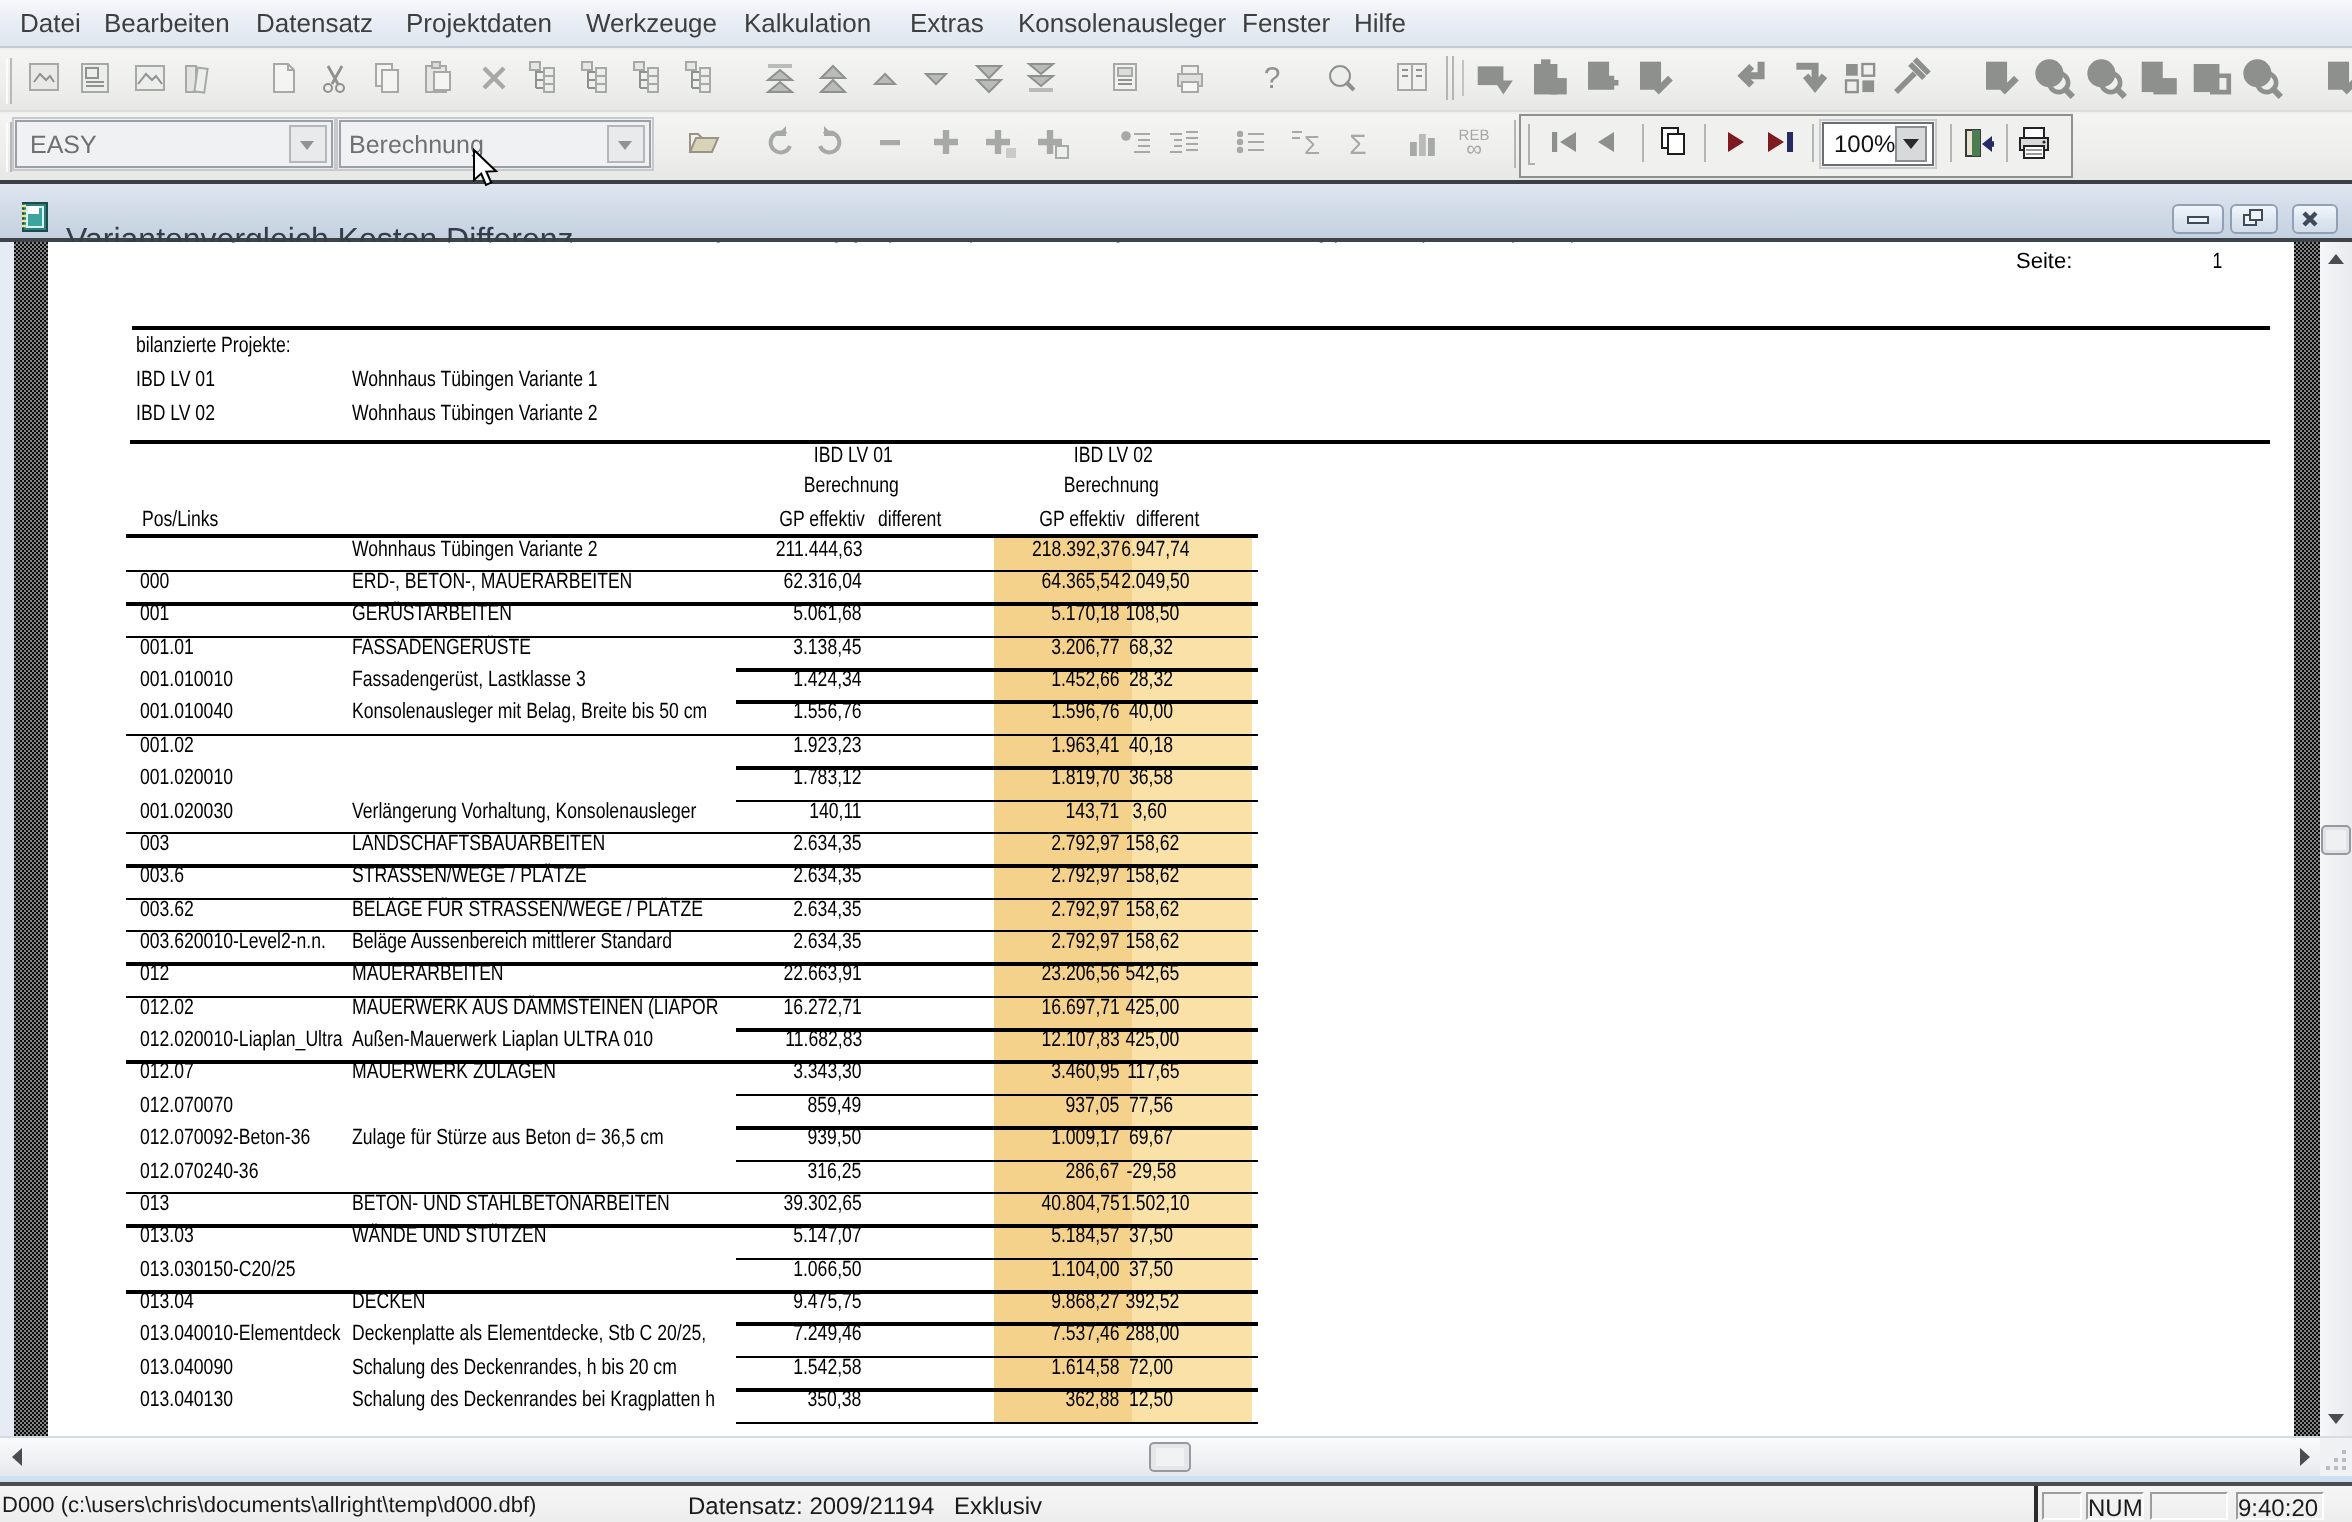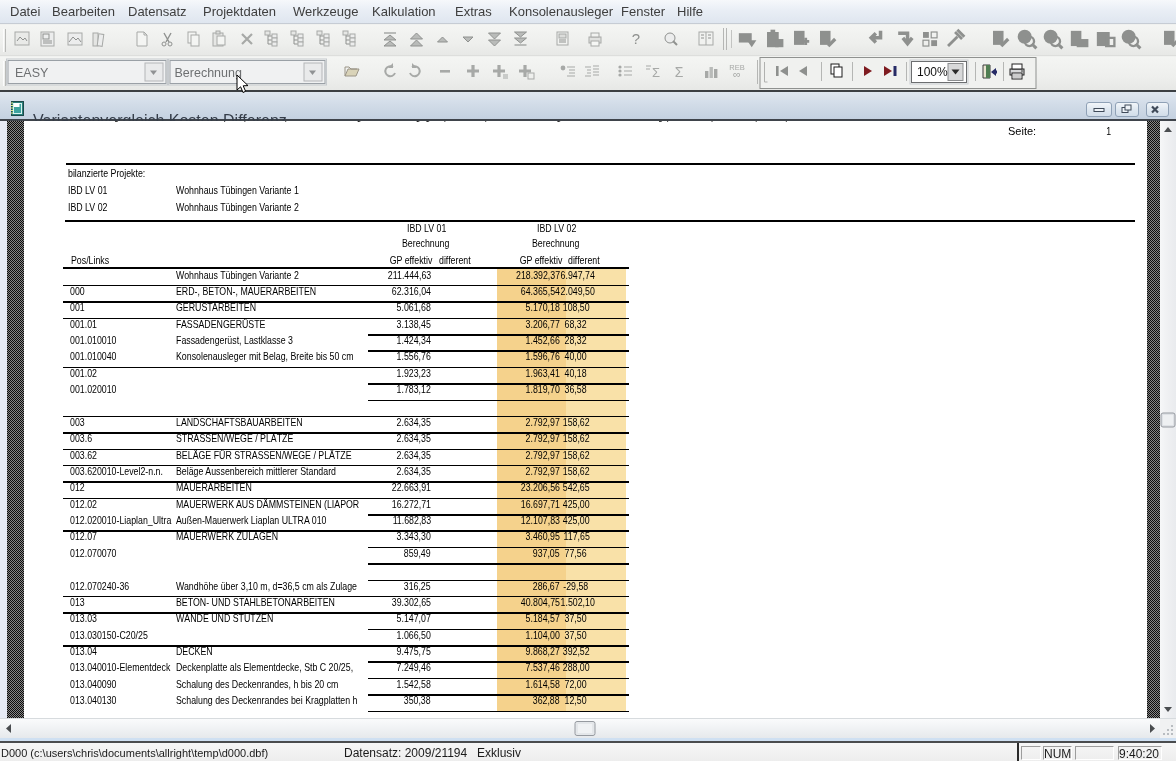--- a/index.html
+++ b/index.html
@@ -463,20 +463,27 @@
 <span class="c5 nx"><span class="nwr">40,18</span></span>
 </div>
 <div class="hl" style="left:368px;top:262.1px;width:261px;height:1.5px"></div>
 <div class="row abs" style="left:0;top:262.1px;width:700px;height:16.4px">
 <span class="c1 nx"><span class="nw">001.020010</span></span>
 <span class="c3 nx"><span class="nwr">1.783,12</span></span>
 <span class="c4 nx"><span class="nwr">1.819,70</span></span>
 <span class="c5 nx"><span class="nwr">36,58</span></span>
 </div>
 <div class="hl" style="left:368px;top:278.5px;width:261px;height:1.5px"></div>
+<div class="row abs" style="left:0;top:278.5px;width:700px;height:16.4px">
+<span class="c1 nx"><span class="nw">001.020030</span></span>
+<span class="c2 nx"><span class="nw">Verlängerung Vorhaltung, Konsolenausleger</span></span>
+<span class="c3 nx"><span class="nwr">140,11</span></span>
+<span class="c4 nx"><span class="nwr">143,71</span></span>
+<span class="c5 nx"><span class="nwr">3,60</span></span>
+</div>
 <div class="hl" style="left:63px;top:294.8px;width:566px;height:1.5px"></div>
 <div class="row abs" style="left:0;top:294.8px;width:700px;height:16.4px">
 <span class="c1 nx"><span class="nw">003</span></span>
 <span class="c2 nx"><span class="nw">LANDSCHAFTSBAUARBEITEN</span></span>
 <span class="c3 nx"><span class="nwr">2.634,35</span></span>
 <span class="c4 nx"><span class="nwr">2.792,97</span></span>
 <span class="c5 nx"><span class="nwr">158,62</span></span>
 </div>
 <div class="hl" style="left:63px;top:311.2px;width:566px;height:1.5px"></div>
 <div class="row abs" style="left:0;top:311.2px;width:700px;height:16.4px">
@@ -535,24 +542,30 @@
 <span class="c5 nx"><span class="nwr">117,65</span></span>
 </div>
 <div class="hl" style="left:368px;top:425.8px;width:261px;height:1.5px"></div>
 <div class="row abs" style="left:0;top:425.8px;width:700px;height:16.4px">
 <span class="c1 nx"><span class="nw">012.070070</span></span>
 <span class="c3 nx"><span class="nwr">859,49</span></span>
 <span class="c4 nx"><span class="nwr">937,05</span></span>
 <span class="c5 nx"><span class="nwr">77,56</span></span>
 </div>
 <div class="hl" style="left:368px;top:442.2px;width:261px;height:1.5px"></div>
+<div class="row abs" style="left:0;top:442.2px;width:700px;height:16.4px">
+<span class="c1 nx"><span class="nw">012.070092-Beton-36</span></span>
+<span class="c2 nx"><span class="nw">Zulage für Stürze aus Beton d= 36,5 cm</span></span>
+<span class="c3 nx"><span class="nwr">939,50</span></span>
+<span class="c4 nx"><span class="nwr">1.009,17</span></span>
+<span class="c5 nx"><span class="nwr">69,67</span></span>
+</div>
 <div class="hl" style="left:368px;top:458.5px;width:261px;height:1.5px"></div>
 <div class="row abs" style="left:0;top:458.5px;width:700px;height:16.4px">
 <span class="c1 nx"><span class="nw">012.070240-36</span></span>
-<span class="c2 nx"><span class="nw">Wandhöhe über 3,10 m, d=36,5 cm als Zulage</span></span>
 <span class="c3 nx"><span class="nwr">316,25</span></span>
 <span class="c4 nx"><span class="nwr">286,67</span></span>
 <span class="c5 nx"><span class="nwr">-29,58</span></span>
 </div>
 <div class="hl" style="left:63px;top:474.9px;width:566px;height:1.5px"></div>
 <div class="row abs" style="left:0;top:474.9px;width:700px;height:16.4px">
 <span class="c1 nx"><span class="nw">013</span></span>
 <span class="c2 nx"><span class="nw">BETON- UND STAHLBETONARBEITEN</span></span>
 <span class="c3 nx"><span class="nwr">39.302,65</span></span>
 <span class="c4 nx"><span class="nwr">40.804,75</span></span>

